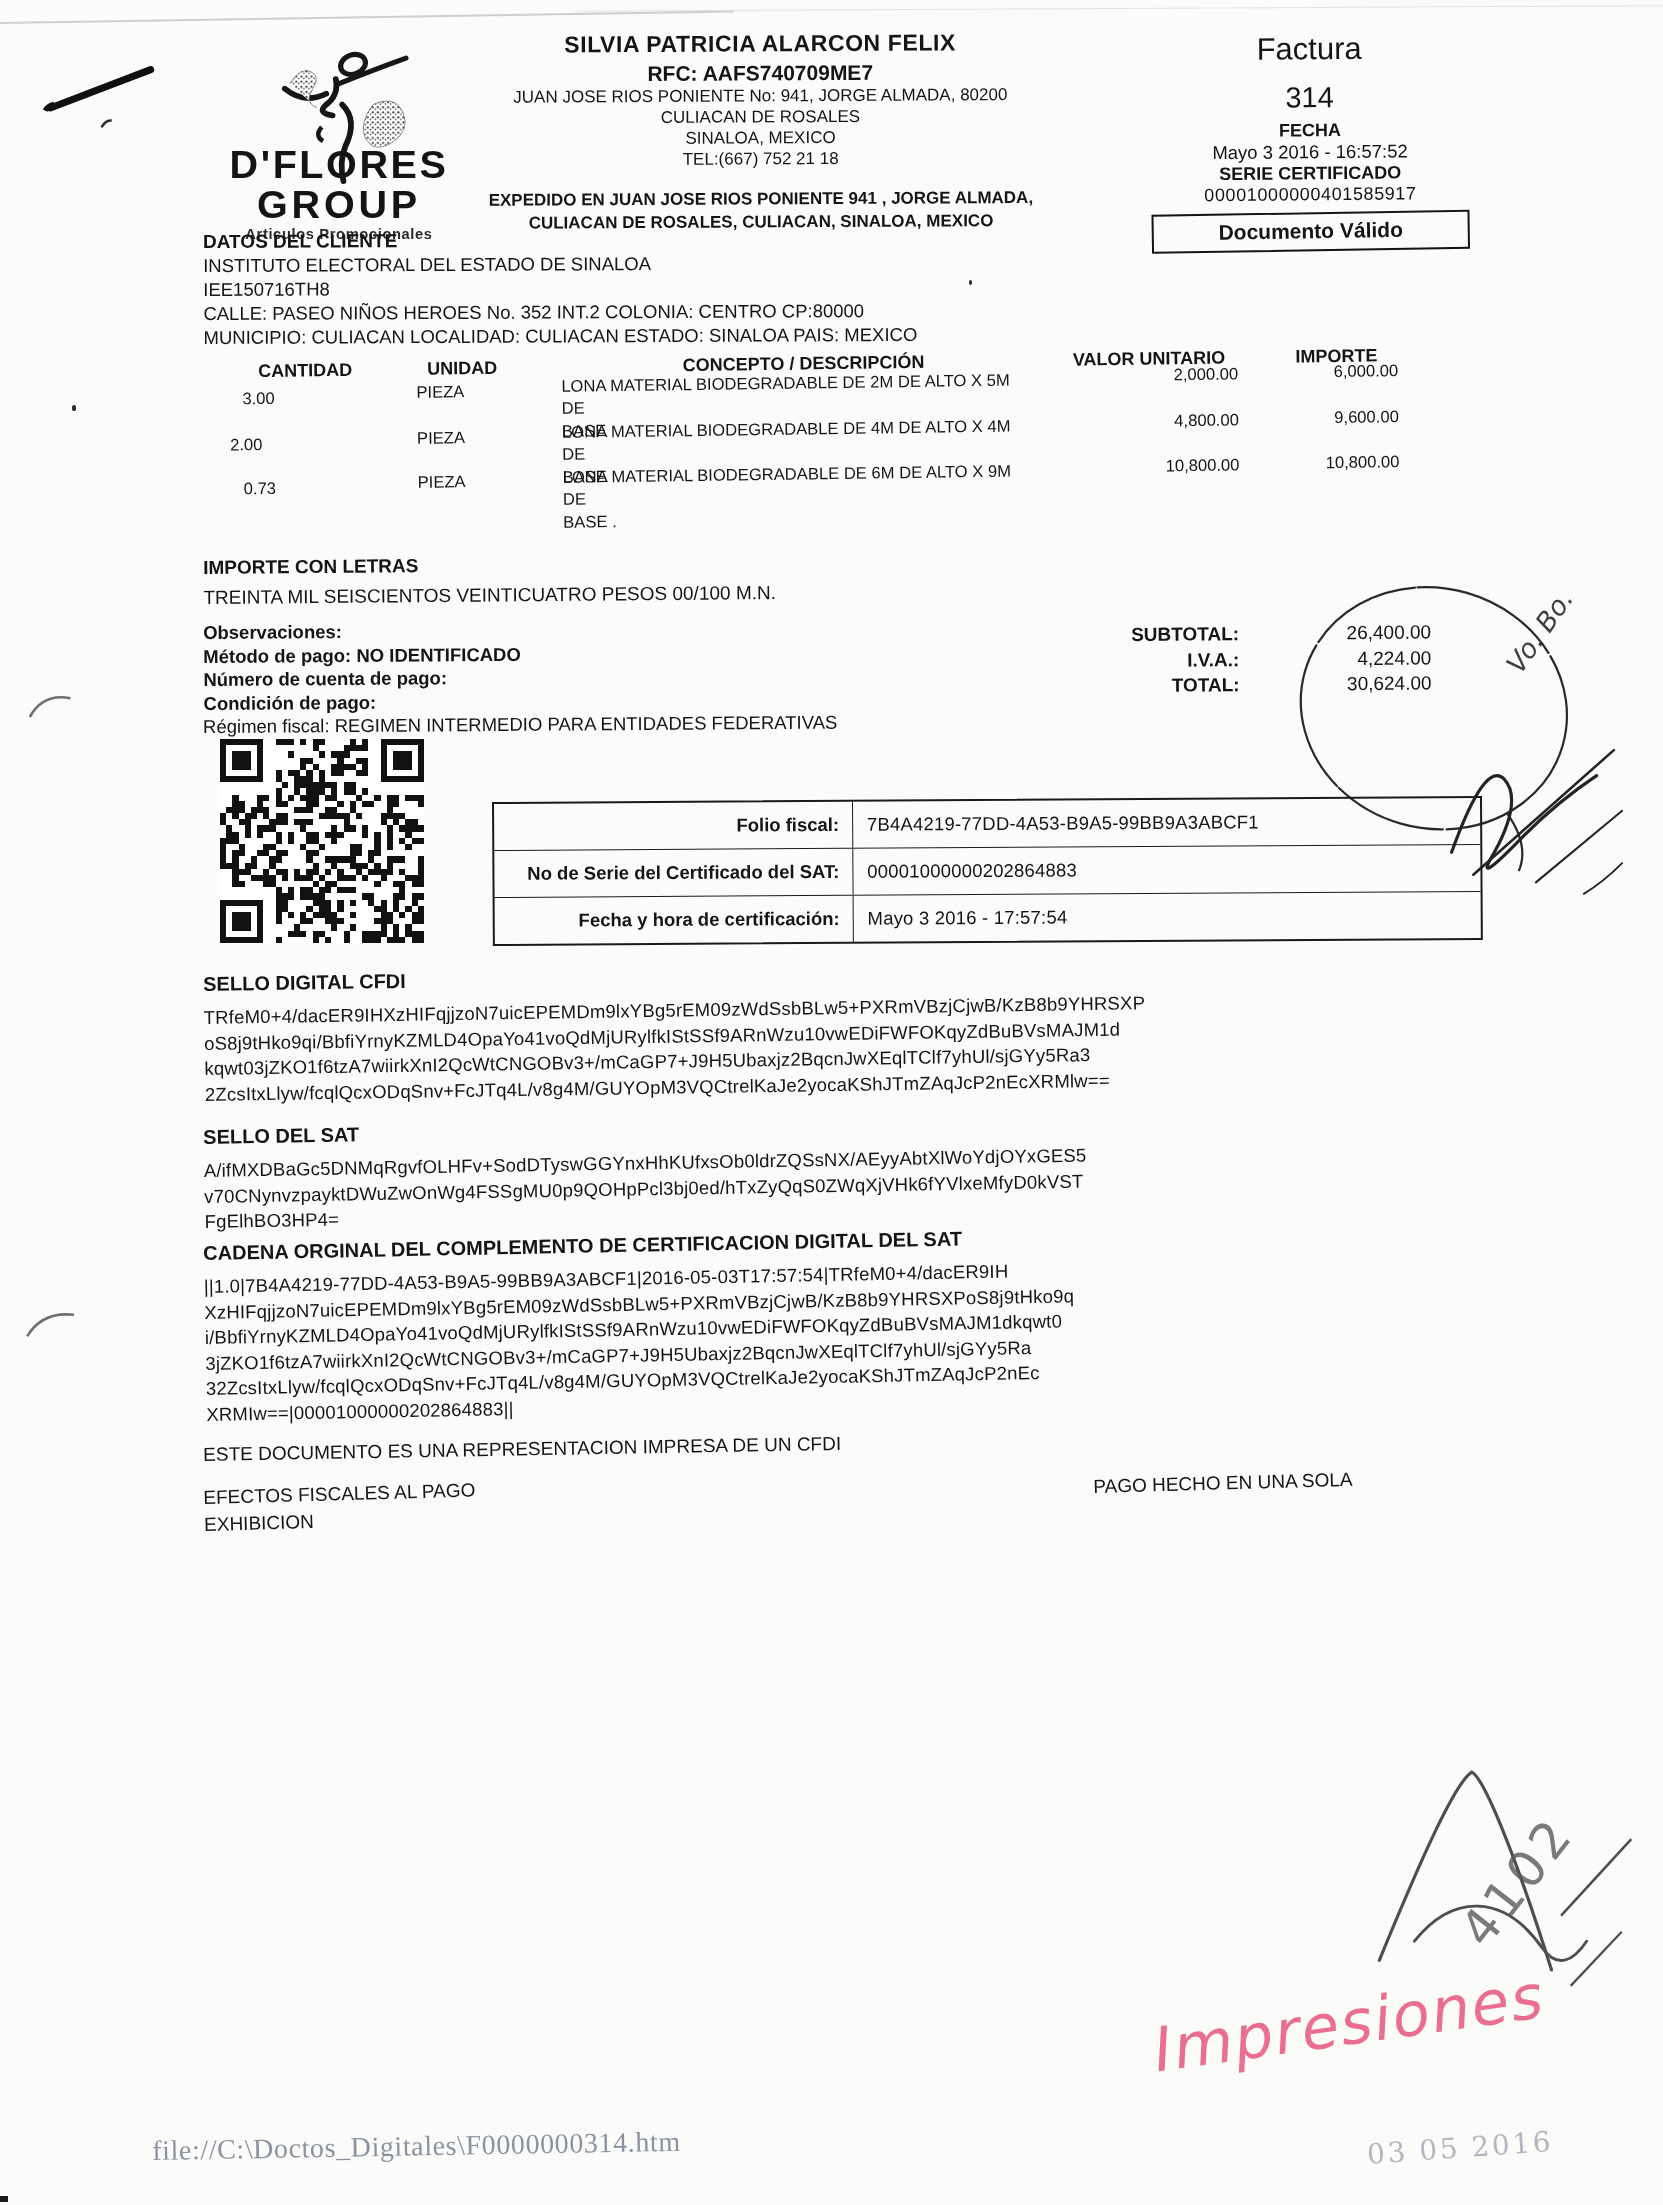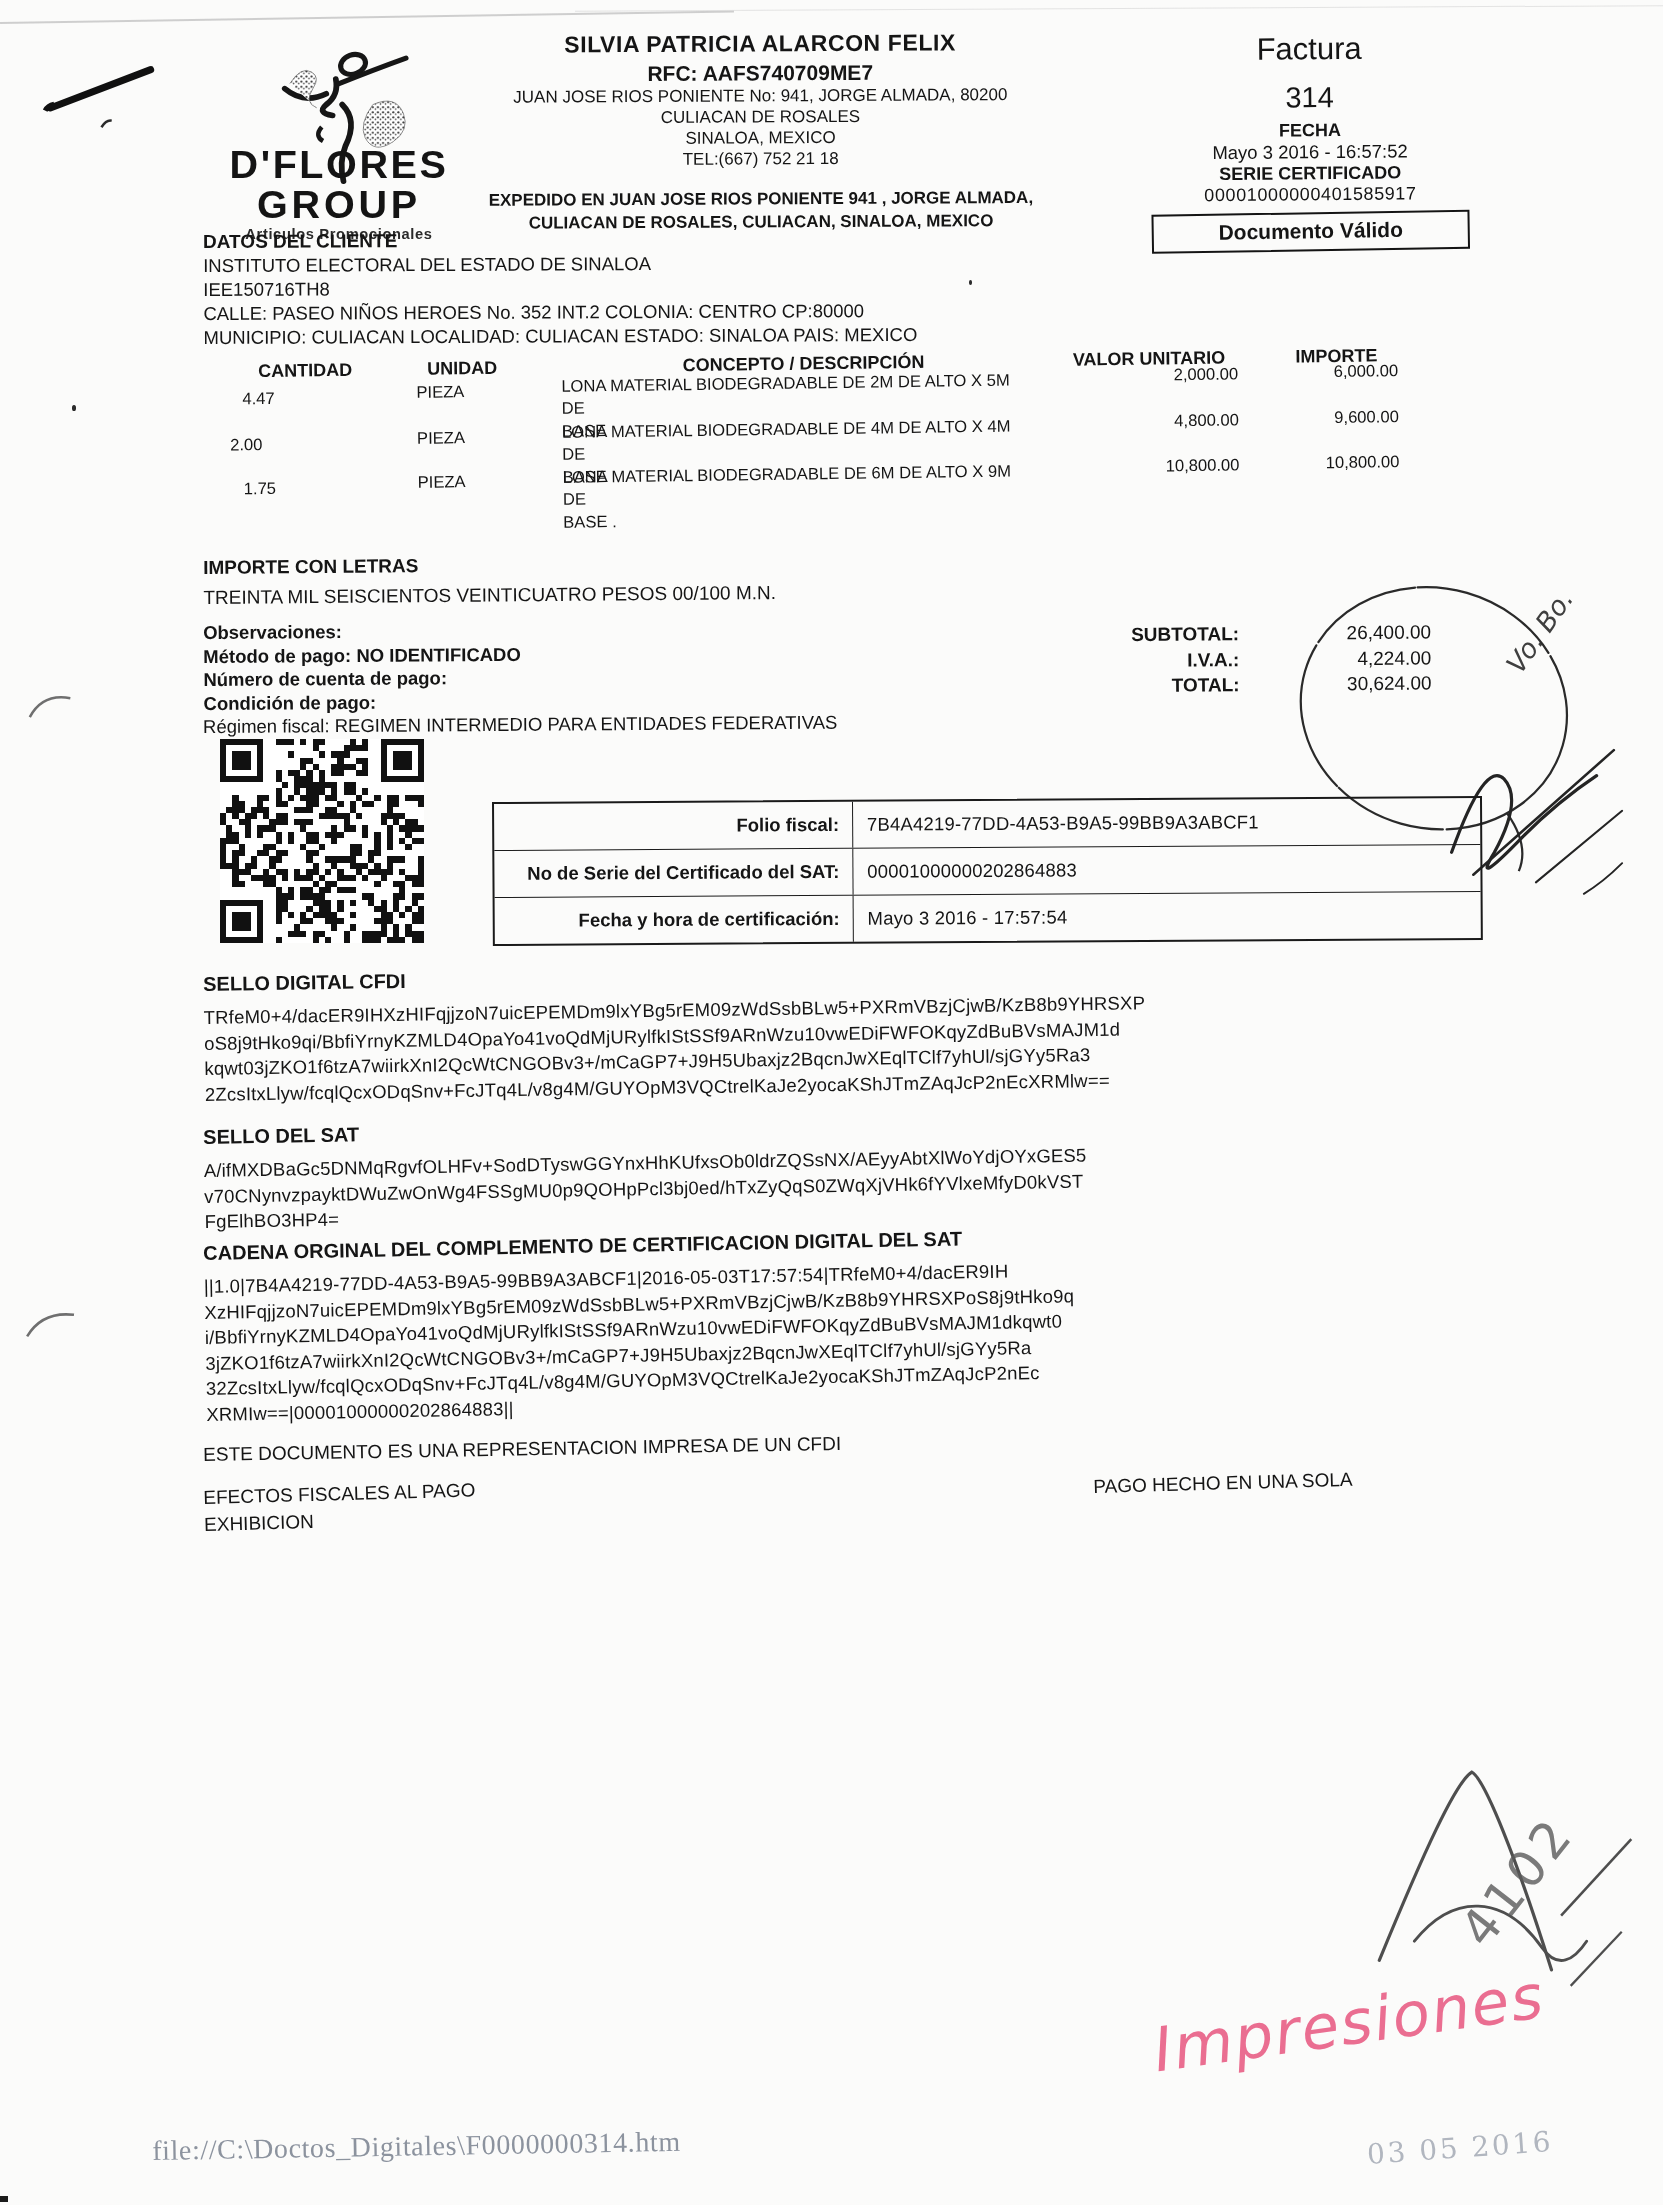--- a/index.html
+++ b/index.html
@@ -158,41 +158,41 @@
 </div>
 
 <div class="abs items">
   <div class="h" style="left:50px;width:128px;">CANTIDAD</div>
   <div class="h" style="left:223px;width:96px;">UNIDAD</div>
   <div class="h" style="left:485px;width:255px;">CONCEPTO / DESCRIPCIÓN</div>
   <div class="h" style="left:875px;width:166px;">VALOR UNITARIO</div>
   <div class="h" style="left:1085px;width:121px;">IMPORTE</div>
 
   <div>
-    <div class="cell" style="left:51px;top:31px;">4.47</div>
+    <div class="cell" style="left:51px;top:31px;">3.00</div>
     <div class="cell" style="left:225px;top:27px;">PIEZA</div>
     <div class="cell" style="left:370px;top:23px;width:472px;">
       <div>LONA MATERIAL BIODEGRADABLE DE 2M DE ALTO X 5M DE</div>
       <div>BASE</div>
     </div>
     <div class="cell rt" style="left:887px;top:20.4px;width:160px;">2,000.00</div>
     <div class="cell rt" style="left:1047px;top:19px;width:160px;">6,000.00</div>
   </div>
   <div>
     <div class="cell" style="left:38px;top:77px;">2.00</div>
     <div class="cell" style="left:225px;top:73px;">PIEZA</div>
     <div class="cell" style="left:370px;top:69px;width:472px;">
       <div>LONA MATERIAL BIODEGRADABLE DE 4M DE ALTO X 4M DE</div>
       <div>BASE</div>
     </div>
     <div class="cell rt" style="left:887px;top:66px;width:160px;">4,800.00</div>
     <div class="cell rt" style="left:1047px;top:65px;width:160px;">9,600.00</div>
   </div>
   <div>
-    <div class="cell" style="left:51px;top:121px;">1.75</div>
+    <div class="cell" style="left:51px;top:121px;">0.73</div>
     <div class="cell" style="left:225px;top:117px;">PIEZA</div>
     <div class="cell" style="left:370px;top:114px;width:472px;">
       <div>LONA MATERIAL BIODEGRADABLE DE 6M DE ALTO X 9M DE</div>
       <div>BASE .</div>
     </div>
     <div class="cell rt" style="left:887px;top:111px;width:160px;">10,800.00</div>
     <div class="cell rt" style="left:1047px;top:110px;width:160px;">10,800.00</div>
   </div>
 </div>
 

